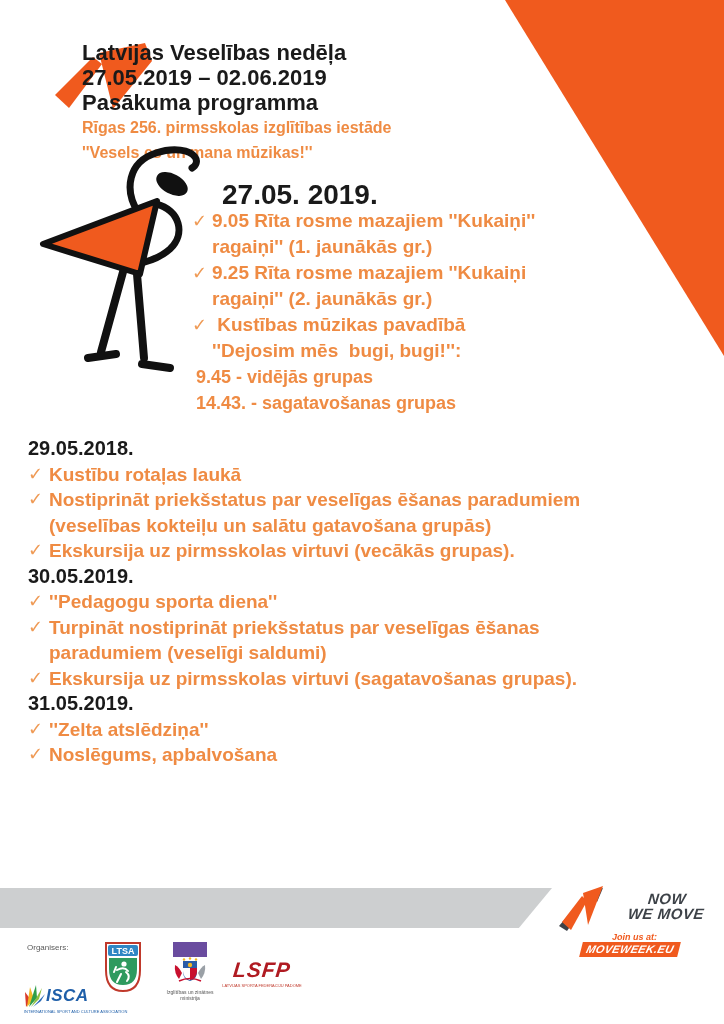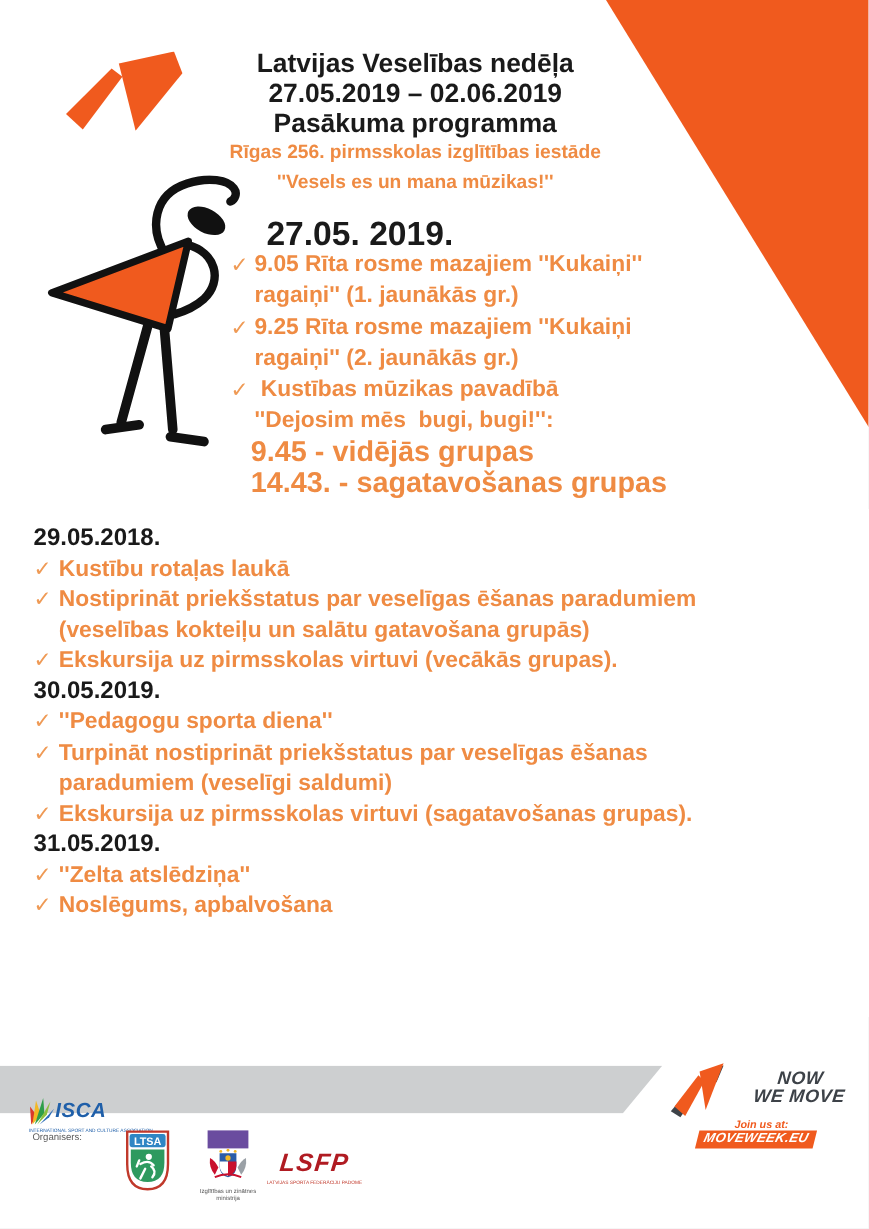--- a/index.html
+++ b/index.html
@@ -4,31 +4,31 @@
 <style>
   html,body{margin:0;padding:0;background:#e8e8e8;}
   .page{position:relative;width:724px;height:1024px;background:#ffffff;overflow:hidden;
         font-family:"Liberation Sans",sans-serif;font-weight:bold;color:#1a1a1a;margin:0 auto;}
 
   
   .tri-tr{position:absolute;top:0;left:505px;width:219px;height:356px;background:#F05A1E;
           clip-path:polygon(0 0,100% 0,100% 100%);}
 
   
-  .header{position:absolute;top:40px;left:82px;width:528px;text-align:center;}
+  .header{position:absolute;top:40px;left:82px;width:528px;}
   .h-title{font-size:22px;line-height:25px;color:#1a1a1a;}
   .h-sub{font-size:16px;line-height:25px;color:#EF8B43;}
 
   
   .day1{position:absolute;top:182px;left:192px;width:430px;}
   .day1-date{font-size:28px;line-height:26px;margin-left:30px;color:#1a1a1a;}
   .bullet{display:flex;align-items:flex-start;font-size:19px;line-height:26px;color:#EF8B43;}
   .chk{flex:0 0 20px;color:#EF9A55;font-weight:normal;font-size:18px;}
   .btxt{white-space:pre-wrap;}
-  .times{margin-left:17px;font-size:24px;line-height:26px;color:#EF8B43;}
+  .times{margin-left:4px;font-size:18px;line-height:26px;color:#EF8B43;}
 
   
   .main{position:absolute;top:436px;left:28px;width:676px;}
   .mdate{font-size:20px;line-height:25.5px;color:#1a1a1a;}
   .mdate .ev{color:#EF8B43;margin-left:6px;}
   .main .bullet{line-height:25.5px;}
   .main .chk{flex:0 0 21px;}
 
   
   .logo-tl{position:absolute;top:43px;left:55px;width:100px;height:66px;}
@@ -42,21 +42,21 @@
   .nwm-now{position:absolute;top:12px;left:100px;font-size:15px;font-style:italic;color:#3D4248;
            transform:skewX(-6deg);letter-spacing:.5px;}
   .nwm-we{position:absolute;top:27px;left:80px;font-size:15px;font-style:italic;color:#3D4248;
           transform:skewX(-6deg);letter-spacing:.5px;}
   .nwm-join{position:absolute;top:54px;left:64px;font-size:9px;font-style:italic;color:#F05A1E;}
   .nwm-site{position:absolute;top:64px;left:33px;width:98px;height:15px;background:#F05A1E;
             transform:skewX(-14deg);color:#fff;font-size:11px;font-style:italic;
             text-align:center;line-height:15px;letter-spacing:.3px;}
 
   .organisers{position:absolute;top:943px;left:27px;font-size:8px;color:#5a5a5a;font-weight:normal;}
-  .isca{position:absolute;top:914px;left:24px;width:72px;}
+  .isca{position:absolute;top:984px;left:24px;width:72px;}
   .isca-row{display:flex;align-items:center;}
   .isca-name{font-size:17px;font-style:italic;color:#1F5FA9;letter-spacing:.5px;}
   .isca-tag{font-size:4px;color:#1F5FA9;font-weight:normal;margin-top:1px;white-space:nowrap;}
   .ltsa{position:absolute;top:941px;left:104px;width:38px;height:52px;}
   .ministry{position:absolute;top:942px;left:160px;width:60px;text-align:center;}
   .min-rect{width:34px;height:15px;background:#6A4C9F;margin:0 auto;}
   .min-name{font-size:5px;color:#555;font-weight:normal;white-space:pre-wrap;line-height:6px;margin-top:2px;}
   .lsfp{position:absolute;top:958px;left:222px;width:80px;text-align:center;}
   .lsfp-name{font-size:21px;font-style:italic;color:#B01B22;letter-spacing:1px;transform:skewX(-6deg);}
   .lsfp-tag{font-size:4px;color:#C0392B;font-weight:normal;white-space:nowrap;margin-top:1px;}

